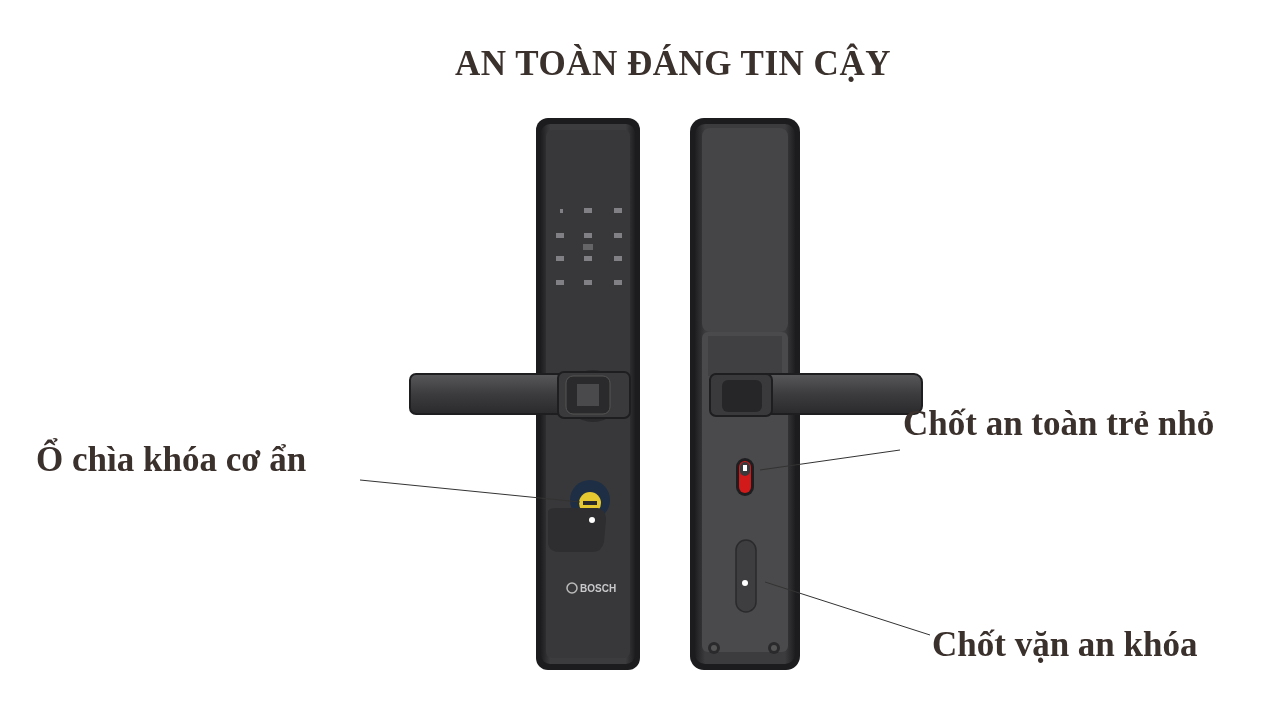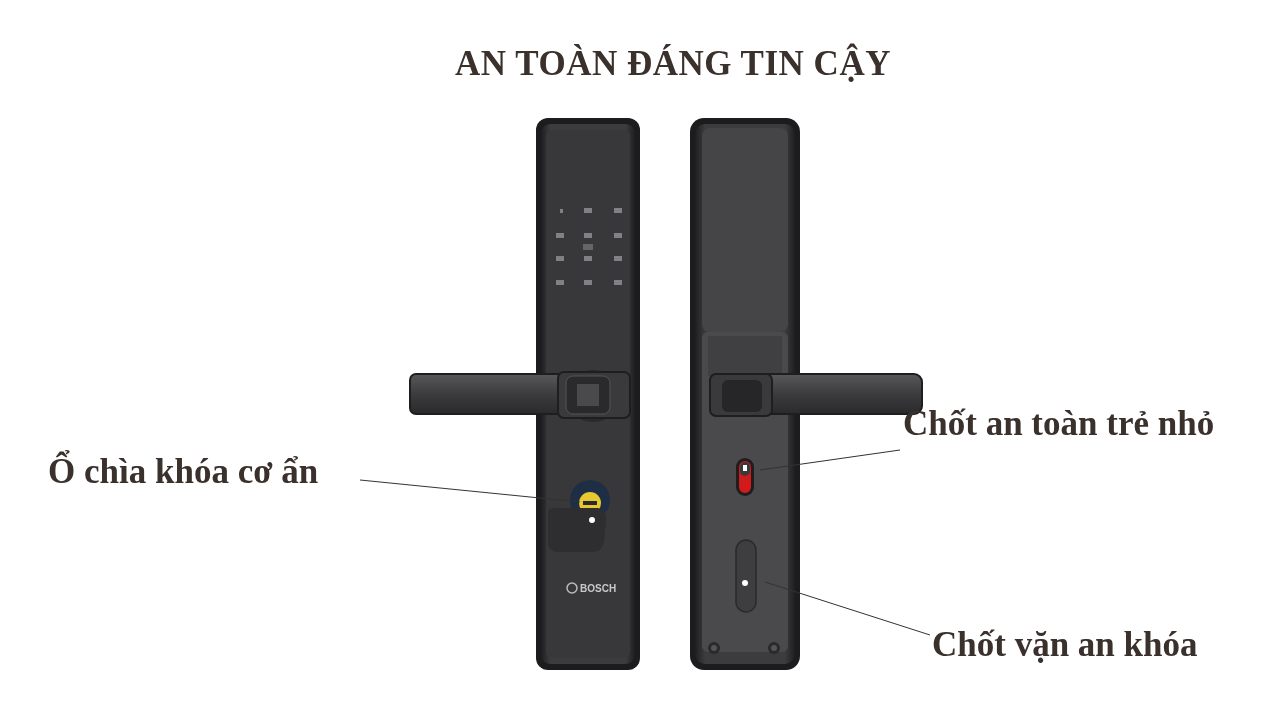--- a/index.html
+++ b/index.html
@@ -90,15 +90,15 @@
       <circle cx="714" cy="648" r="3" fill="#555"></circle>
     <circle cx="774" cy="648" r="6" fill="#2a2a2c"></circle>
       <circle cx="774" cy="648" r="3" fill="#555"></circle>
   </g>
 
   <line x1="360" y1="480" x2="580" y2="502" stroke="#333" stroke-width="1"></line>
   <line x1="760" y1="470" x2="900" y2="450" stroke="#333" stroke-width="1"></line>
   <line x1="765" y1="582" x2="930" y2="635" stroke="#333" stroke-width="1"></line>
 </svg>
 
-<div class="label" style="left:48px; top:440px;margin-top:12px;">Ổ chìa khóa cơ ẩn</div>
+<div class="label" style="left:36px; top:440px;">Ổ chìa khóa cơ ẩn</div>
 <div class="label" style="left:903px; top:404px;">Chốt an toàn trẻ nhỏ</div>
 <div class="label" style="left:932px; top:625px;">Chốt vặn an khóa</div>
 
 </body></html>

